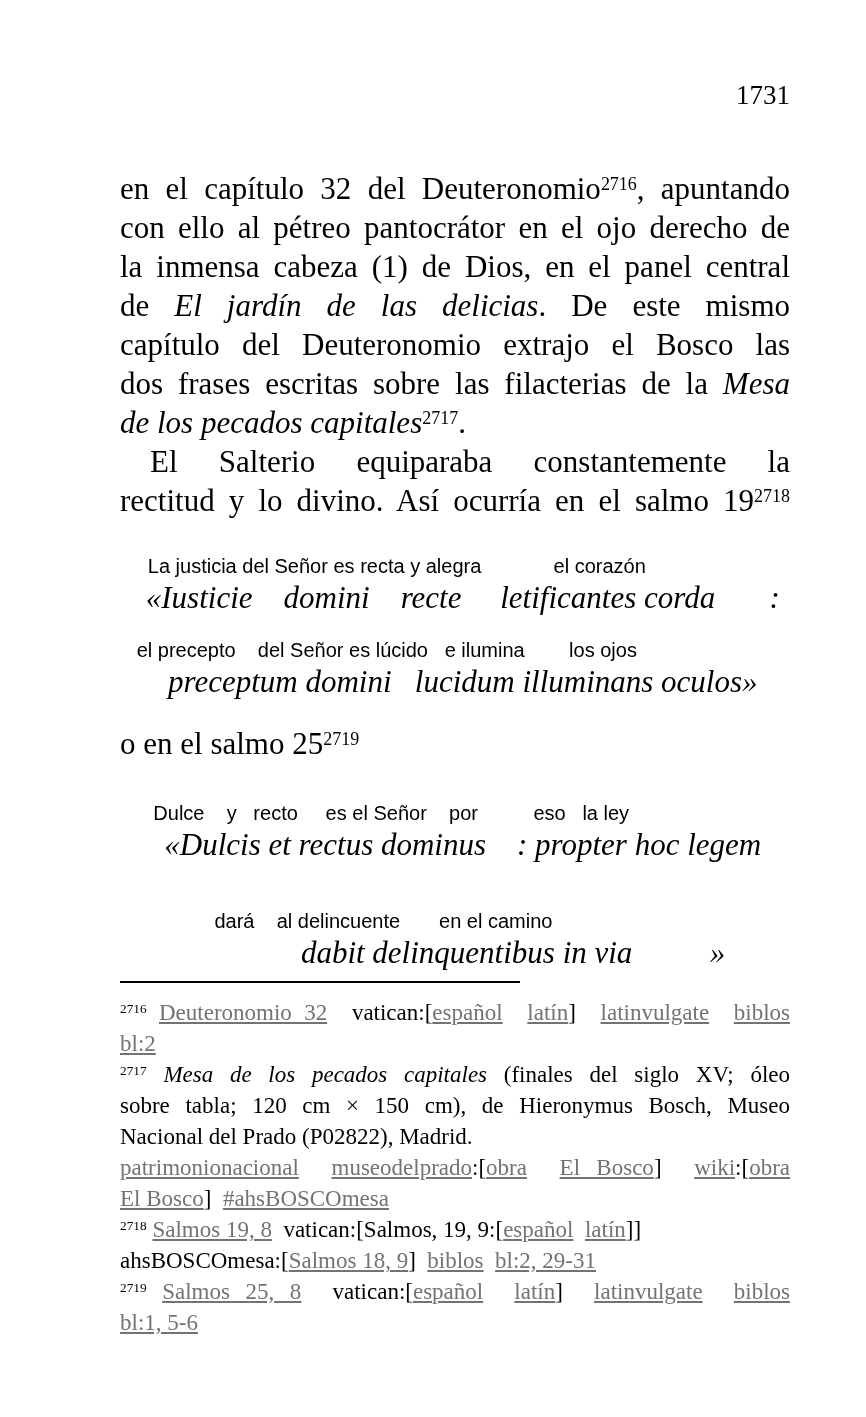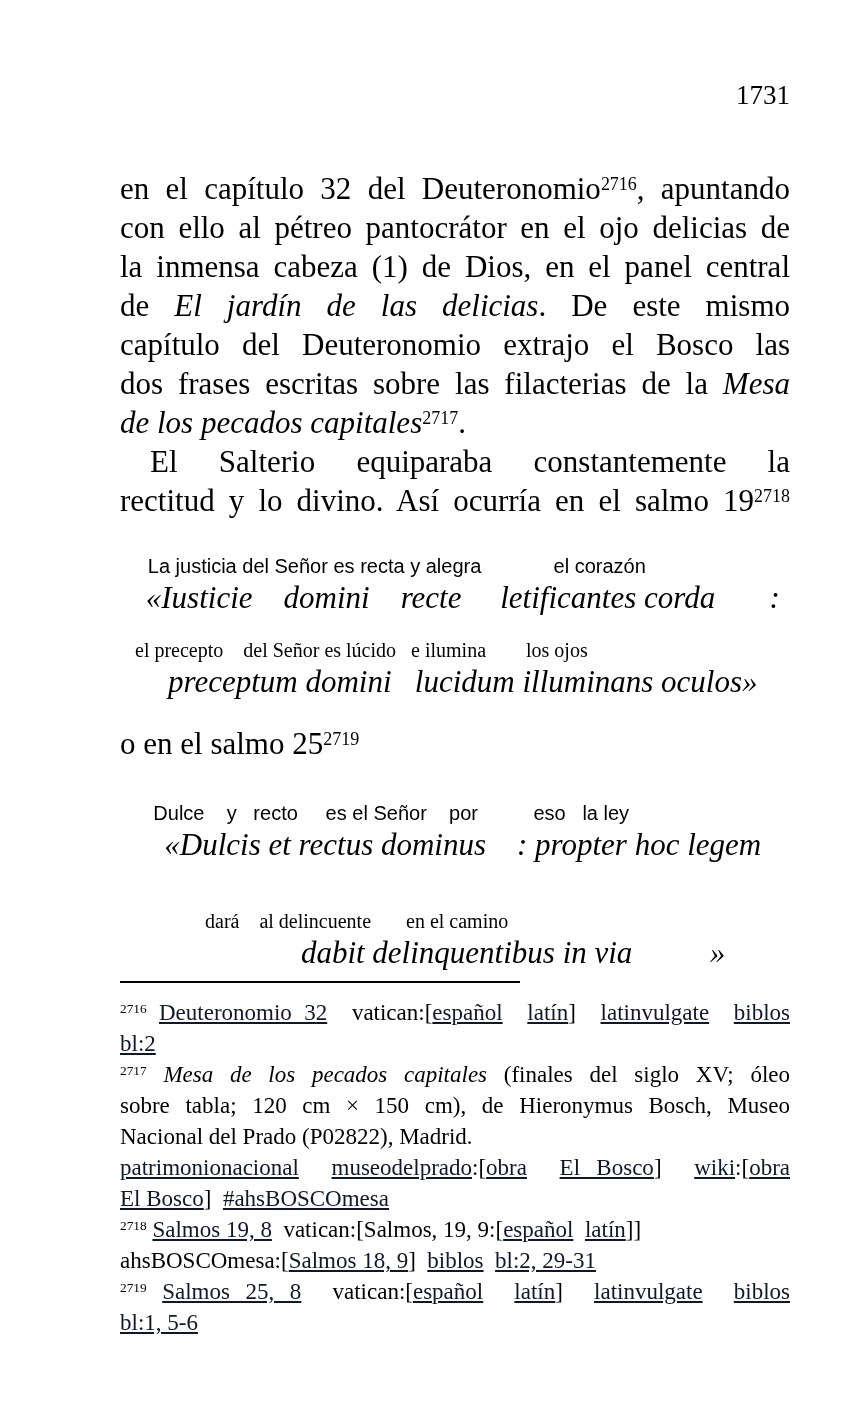--- a/index.html
+++ b/index.html
@@ -27,42 +27,42 @@
   i{font-style:italic;text-align:right;}
   .quote{margin-top:32px;}
   .qline{white-space:pre;}
   .qline.gloss{
     font-family:"Liberation Sans",sans-serif;
     font-size:20px;line-height:28px;
   }
   .qline.latin{
     font-size:31px;line-height:36px;font-style:italic;text-align:center;
   }
-  .quote .gap{margin-top:20px;font-family:Liberation Serif, serif;}
+  .quote .gap{margin-top:20px;}
   [data-name="psalm-25-quote"]{margin-top:36px;}
   [data-name="psalm-25-quote"] .gap{margin-top:44px;}
   [data-name="paragraph-3"]{margin-top:24px;}
   .fn-rule{
     margin-top:10px;width:400px;height:0;
     border-top:2px solid #000;
   }
   .footnotes{margin-top:14px;font-size:23px;line-height:31px;}
   .fnline{white-space:pre-wrap;}
-  a.lnk{color:#0f172a;text-decoration:underline;cursor:pointer;}
+  a.lnk{color:#737373;text-decoration:underline;cursor:pointer;}
 </style>
 </head>
 <body>
 
 <div class="page" data-name="page">
   <div class="page-number" data-name="page-number">1731</div>
   <div class="main-text" data-name="main-text">
 
   <div data-name="paragraph-1" class="para">
         <div class="jline" data-name="text-line"><span data-name="text">en el capítulo 32 del Deuteronomio</span><sup class="ref" data-name="footnote-ref">2716</sup><span data-name="text">, apuntando</span></div>
-        <div class="jline" data-name="text-line"><span data-name="text">con ello al pétreo pantocrátor en el ojo delicias de</span></div>
+        <div class="jline" data-name="text-line"><span data-name="text">con ello al pétreo pantocrátor en el ojo derecho de</span></div>
         <div class="jline" data-name="text-line"><span data-name="text">la inmensa cabeza (1) de Dios, en el panel central</span></div>
         <div class="jline" data-name="text-line"><span data-name="text">de </span><i data-name="italic-text">El jardín de las delicias</i><span data-name="text">. De este mismo</span></div>
         <div class="jline" data-name="text-line"><span data-name="text">capítulo del Deuteronomio extrajo el Bosco las</span></div>
         <div class="jline" data-name="text-line"><span data-name="text">dos frases escritas sobre las filacterias de la </span><i data-name="italic-text">Mesa</i></div>
         <div class="lline" data-name="text-line"><i data-name="italic-text">de los pecados capitales</i><sup class="ref" data-name="footnote-ref">2717</sup><span data-name="text">.</span></div>
       </div>
       <div data-name="paragraph-2" class="para">
         <div class="jline indent" data-name="text-line"><span data-name="text">El Salterio equiparaba constantemente la</span></div>
         <div class="jline" data-name="text-line"><span data-name="text">rectitud y lo divino. Así ocurría en el salmo 19</span><sup class="ref" data-name="footnote-ref">2718</sup></div>
       </div>

